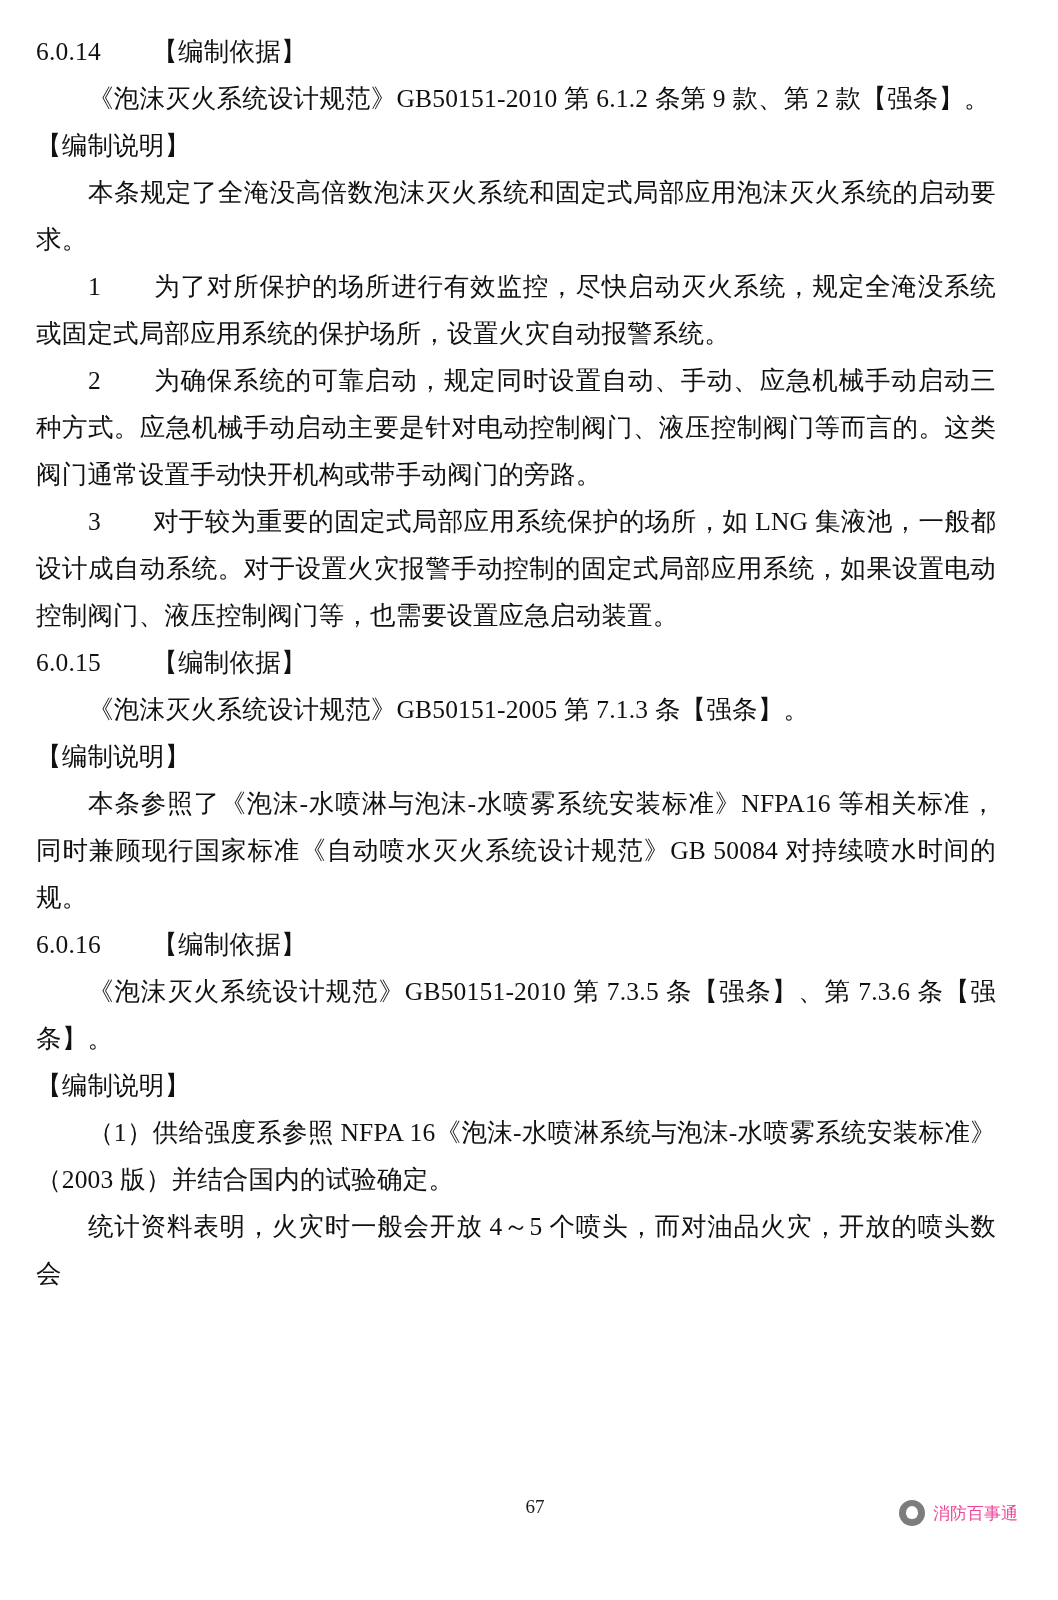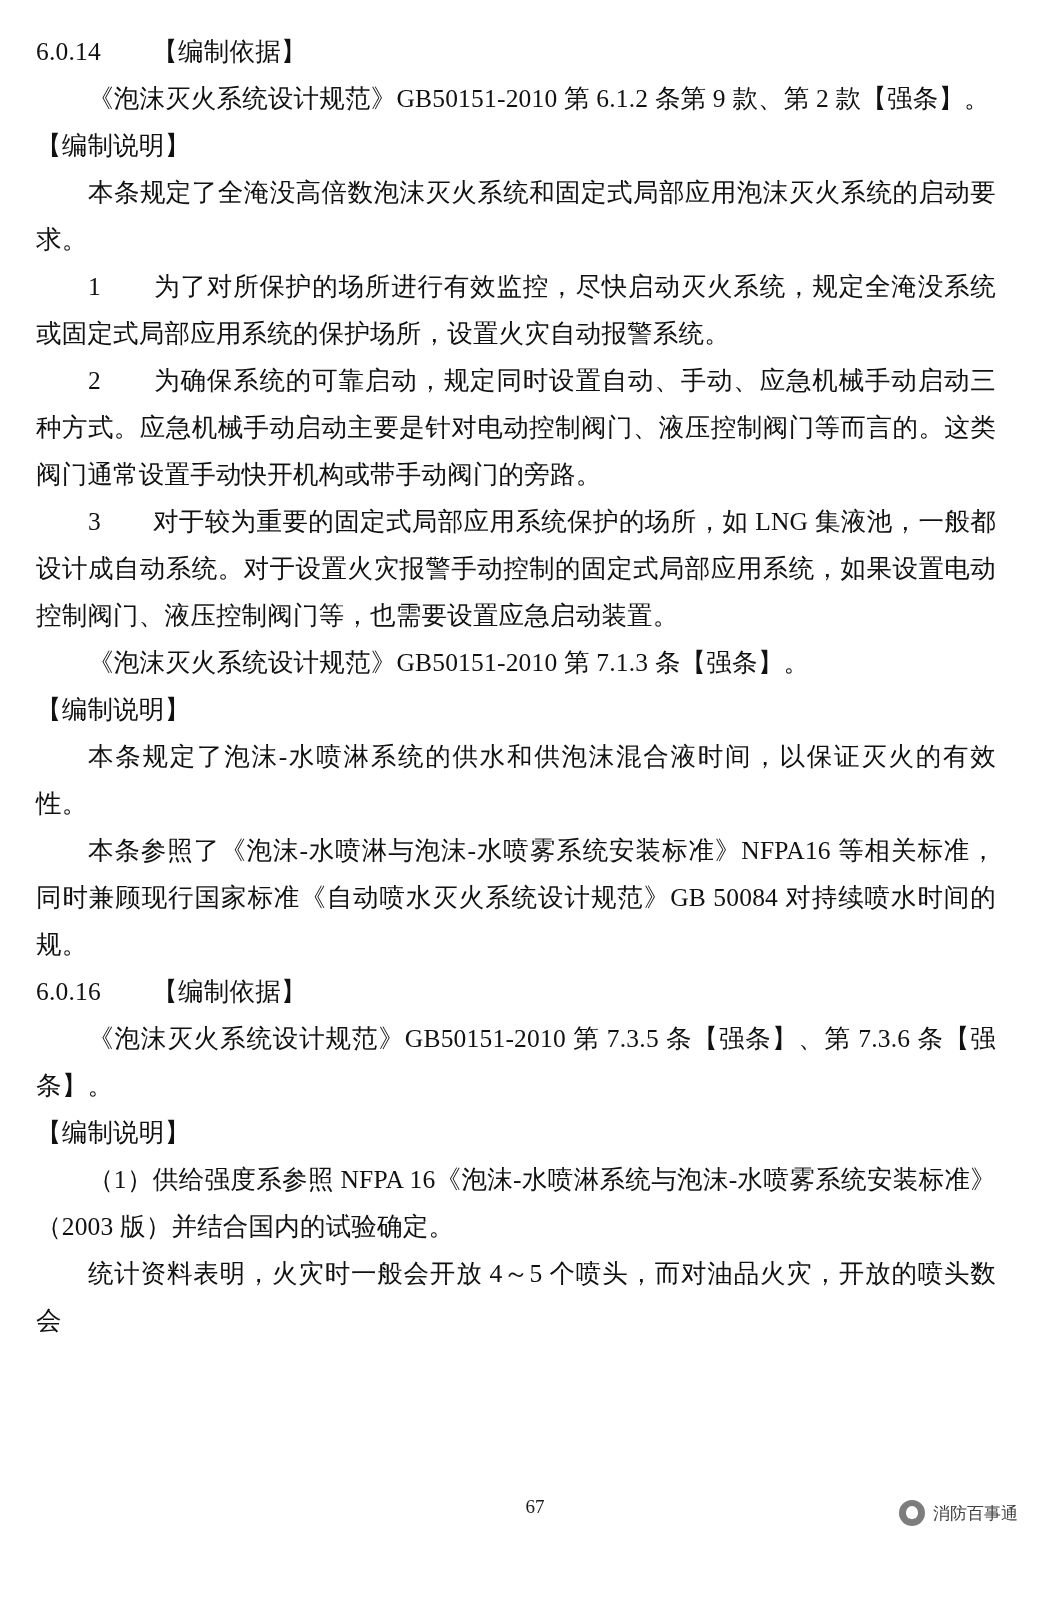--- a/index.html
+++ b/index.html
@@ -56,21 +56,21 @@
     font-family: "Liberation Serif", "DejaVu Serif", serif;
     color: #1a1a1a;
   }
   .watermark {
     position: absolute;
     right: 40px;
     bottom: 26px;
     display: flex;
     align-items: center;
     gap: 8px;
-    color: #404040;
+    color: #ec4899;
     font-size: 17px;
     font-family: "Liberation Sans", sans-serif;
   }
   .wm-logo {
     width: 26px;
     height: 26px;
     border-radius: 50%;
     background: #7d7d7d;
     display: inline-block;
     position: relative;
@@ -102,23 +102,23 @@
   <div class="body-text">
 
     <p class="heading-line">6.0.14　　【编制依据】</p>
     <p class="indent-2">《泡沫灭火系统设计规范》GB50151-2010 第 6.1.2 条第 9 款、第 2 款【强条】。</p>
     <p class="indent-none">【编制说明】</p>
     <p class="indent-2">本条规定了全淹没高倍数泡沫灭火系统和固定式局部应用泡沫灭火系统的启动要求。</p>
     <p class="indent-2">1　　为了对所保护的场所进行有效监控，尽快启动灭火系统，规定全淹没系统或固定式局部应用系统的保护场所，设置火灾自动报警系统。</p>
     <p class="indent-2">2　　为确保系统的可靠启动，规定同时设置自动、手动、应急机械手动启动三种方式。应急机械手动启动主要是针对电动控制阀门、液压控制阀门等而言的。这类阀门通常设置手动快开机构或带手动阀门的旁路。</p>
     <p class="indent-2">3　　对于较为重要的固定式局部应用系统保护的场所，如 LNG 集液池，一般都设计成自动系统。对于设置火灾报警手动控制的固定式局部应用系统，如果设置电动控制阀门、液压控制阀门等，也需要设置应急启动装置。</p>
 
-    <p class="indent-2">《泡沫灭火系统设计规范》GB50151-2010 第 7.1.3 条【强条】。</p>
+    <p class="heading-line">6.0.15　　【编制依据】</p>
+    <p class="indent-2">《泡沫灭火系统设计规范》GB50151-2005 第 7.1.3 条【强条】。</p>
     <p class="indent-none">【编制说明】</p>
-    <p class="indent-2">本条规定了泡沫-水喷淋系统的供水和供泡沫混合液时间，以保证灭火的有效性。</p>
     <p class="indent-2">本条参照了《泡沫-水喷淋与泡沫-水喷雾系统安装标准》NFPA16 等相关标准，同时兼顾现行国家标准《自动喷水灭火系统设计规范》GB 50084 对持续喷水时间的规。</p>
 
     <p class="heading-line">6.0.16　　【编制依据】</p>
     <p class="indent-2">《泡沫灭火系统设计规范》GB50151-2010 第 7.3.5 条【强条】、第 7.3.6 条【强条】。</p>
     <p class="indent-none">【编制说明】</p>
     <p class="indent-2">（1）供给强度系参照 NFPA 16《泡沫-水喷淋系统与泡沫-水喷雾系统安装标准》（2003 版）并结合国内的试验确定。</p>
     <p class="indent-2">统计资料表明，火灾时一般会开放 4～5 个喷头，而对油品火灾，开放的喷头数会</p>
 
   </div>
 

